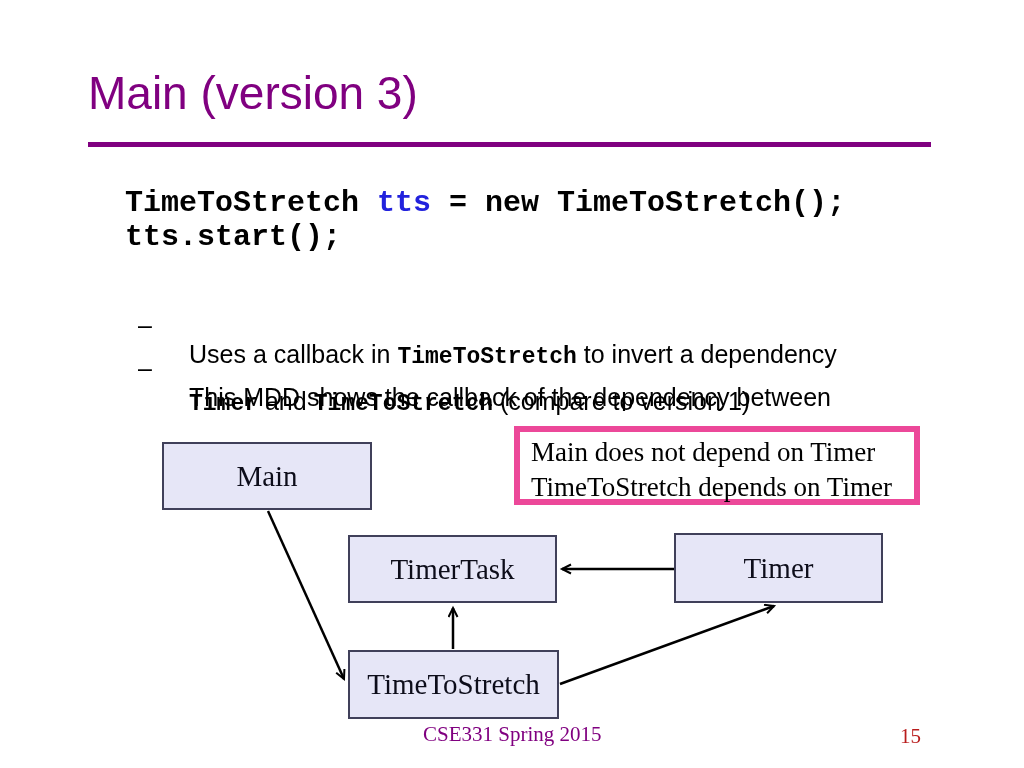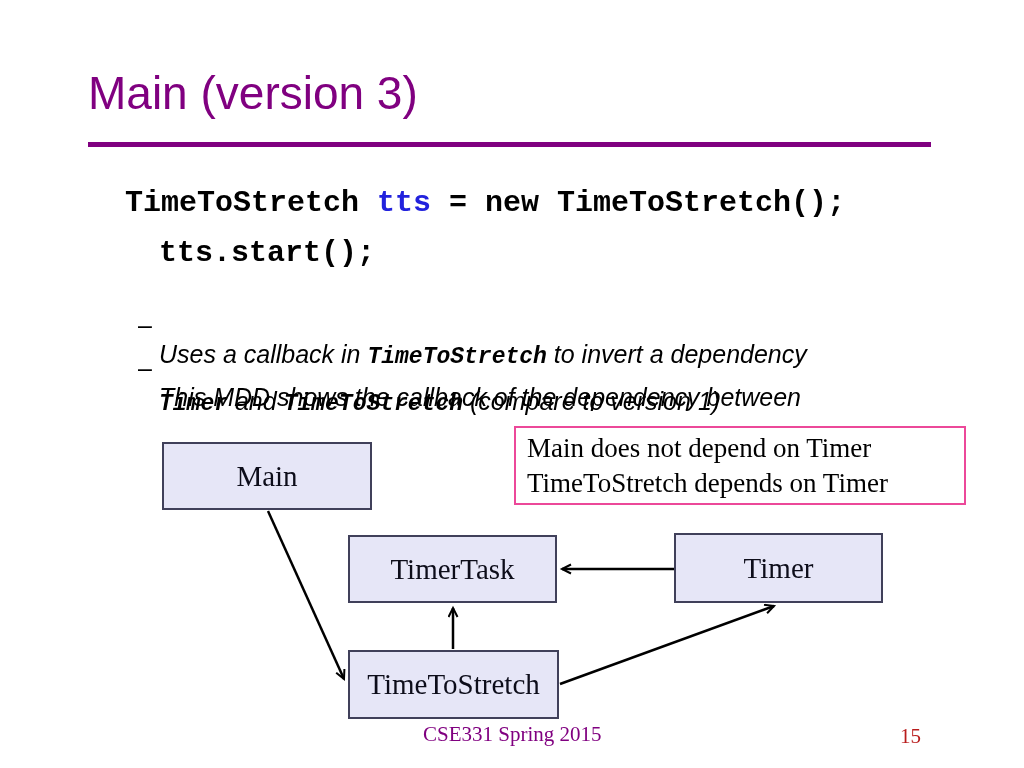--- a/index.html
+++ b/index.html
@@ -40,41 +40,40 @@
   .code-line {
     position: absolute;
     left: 125px;
     font-family: "Liberation Mono", monospace;
     font-weight: bold;
     font-size: 30px;
     color: #000000;
     white-space: pre;
   }
   .code-line-1 { top: 186px; }
-  .code-line-2 { top: 236px; margin-left: 34px; }
+  .code-line-2 { top: 220px; }
   .code-var { color: #2222dd; }
   
   .bullet-row {
     position: absolute;
     font-size: 25px;
     color: #000000;
     white-space: pre;
     font-family: "Liberation Sans", sans-serif;
   }
   .bullet-dash {
     position: absolute;
     left: 138px;
     width: 27px;
     display: inline-block;
   }
   .bullet-text {
     position: absolute;
-    left: 159px;
+    left: 189px;
     white-space: pre;
-    font-style: italic;
   }
   .row-b1  { top: 282px; }
   .row-b2a { top: 325px; }
   .row-b2b { top: 358px; }
   .inline-code {
     font-family: "Liberation Mono", monospace;
     font-weight: bold;
     font-size: 23px;
     color: #000000;
   }
@@ -90,23 +89,23 @@
     font-family: "Liberation Serif", serif;
     font-size: 29px;
     color: #0d0d1a;
   }
   .box-main       { left: 162px; top: 442px; width: 210px; height: 68px; }
   .box-timertask  { left: 348px; top: 535px; width: 209px; height: 68px; text-align: right; }
   .box-timer      { left: 674px; top: 533px; width: 209px; height: 70px; }
   .box-tts        { left: 348px; top: 650px; width: 211px; height: 69px; }
   .note-box {
     position: absolute;
-    left: 514px; top: 426px; width: 452px; height: 79px;
+    left: 514px; top: 426px; width: 406px; height: 79px;
     background: #ffffff;
-    border: 2px solid #ec4899;
+    border: 6px solid #ec4899;
     box-sizing: border-box;
     font-family: "Liberation Serif", serif;
     font-size: 27px;
     line-height: 35px;
     color: #000000;
     padding: 3px 8px 0 11px;
     white-space: nowrap;
   }
   .edges-svg {
     position: absolute;

